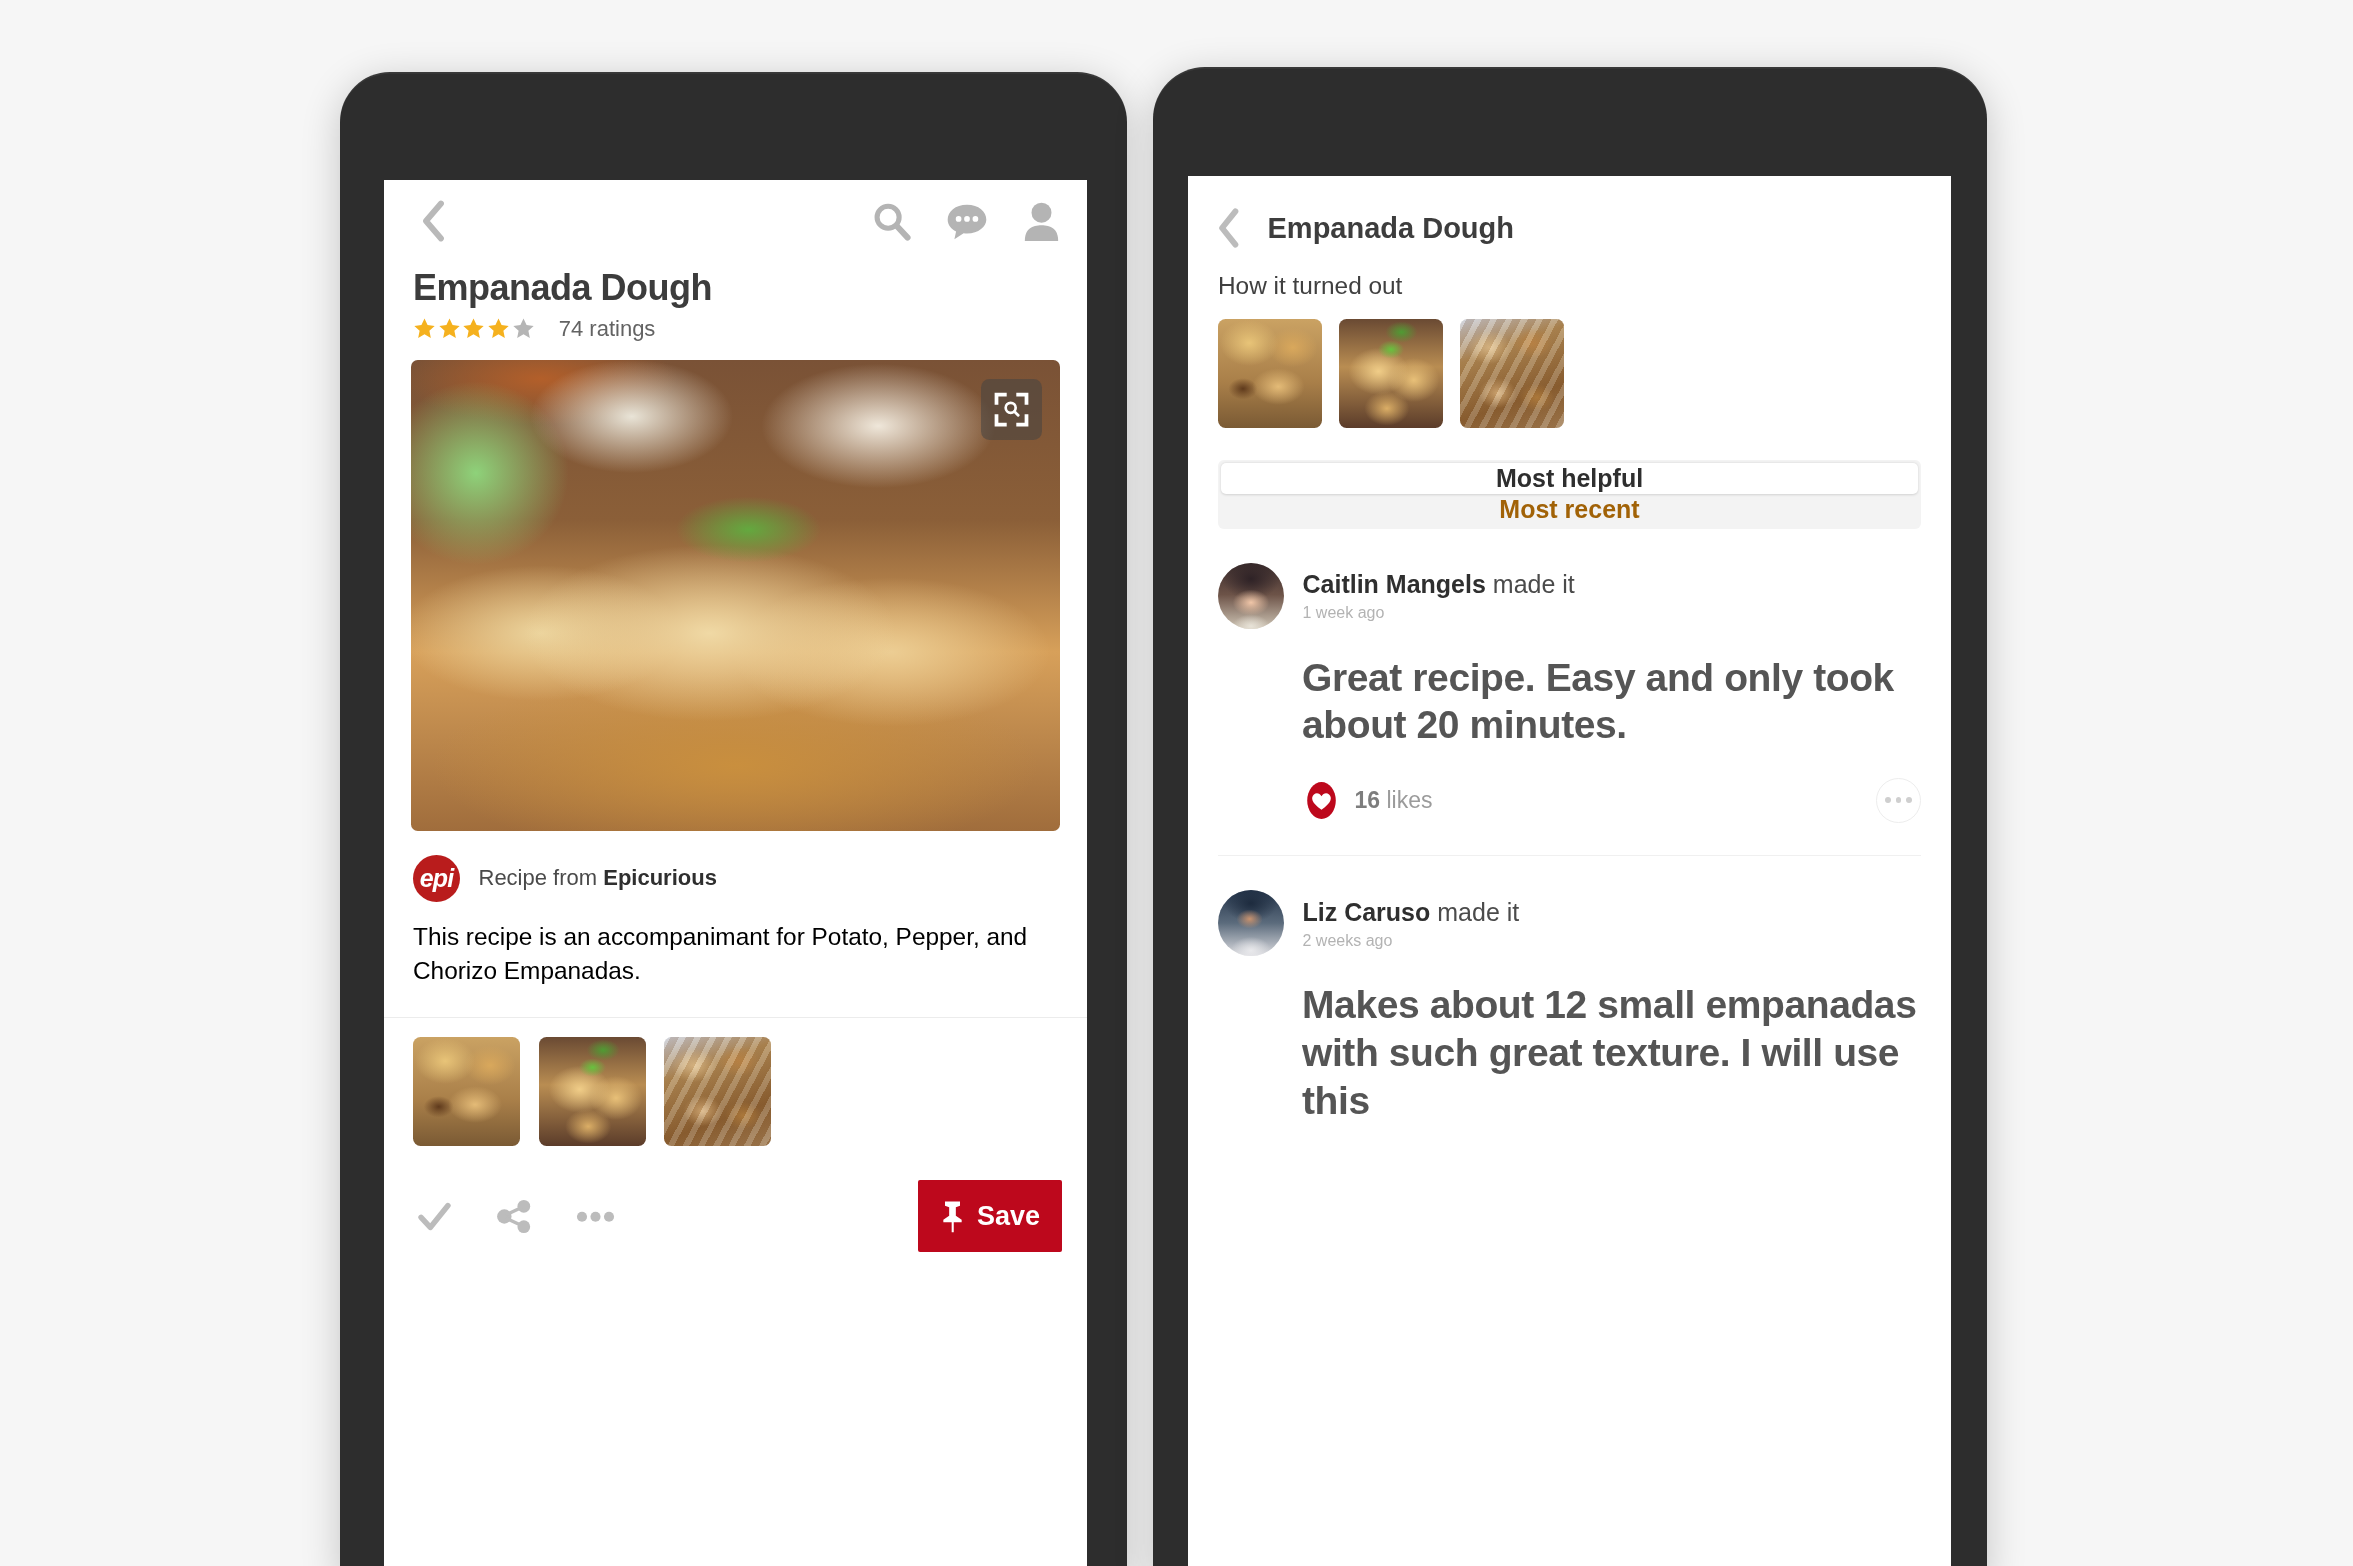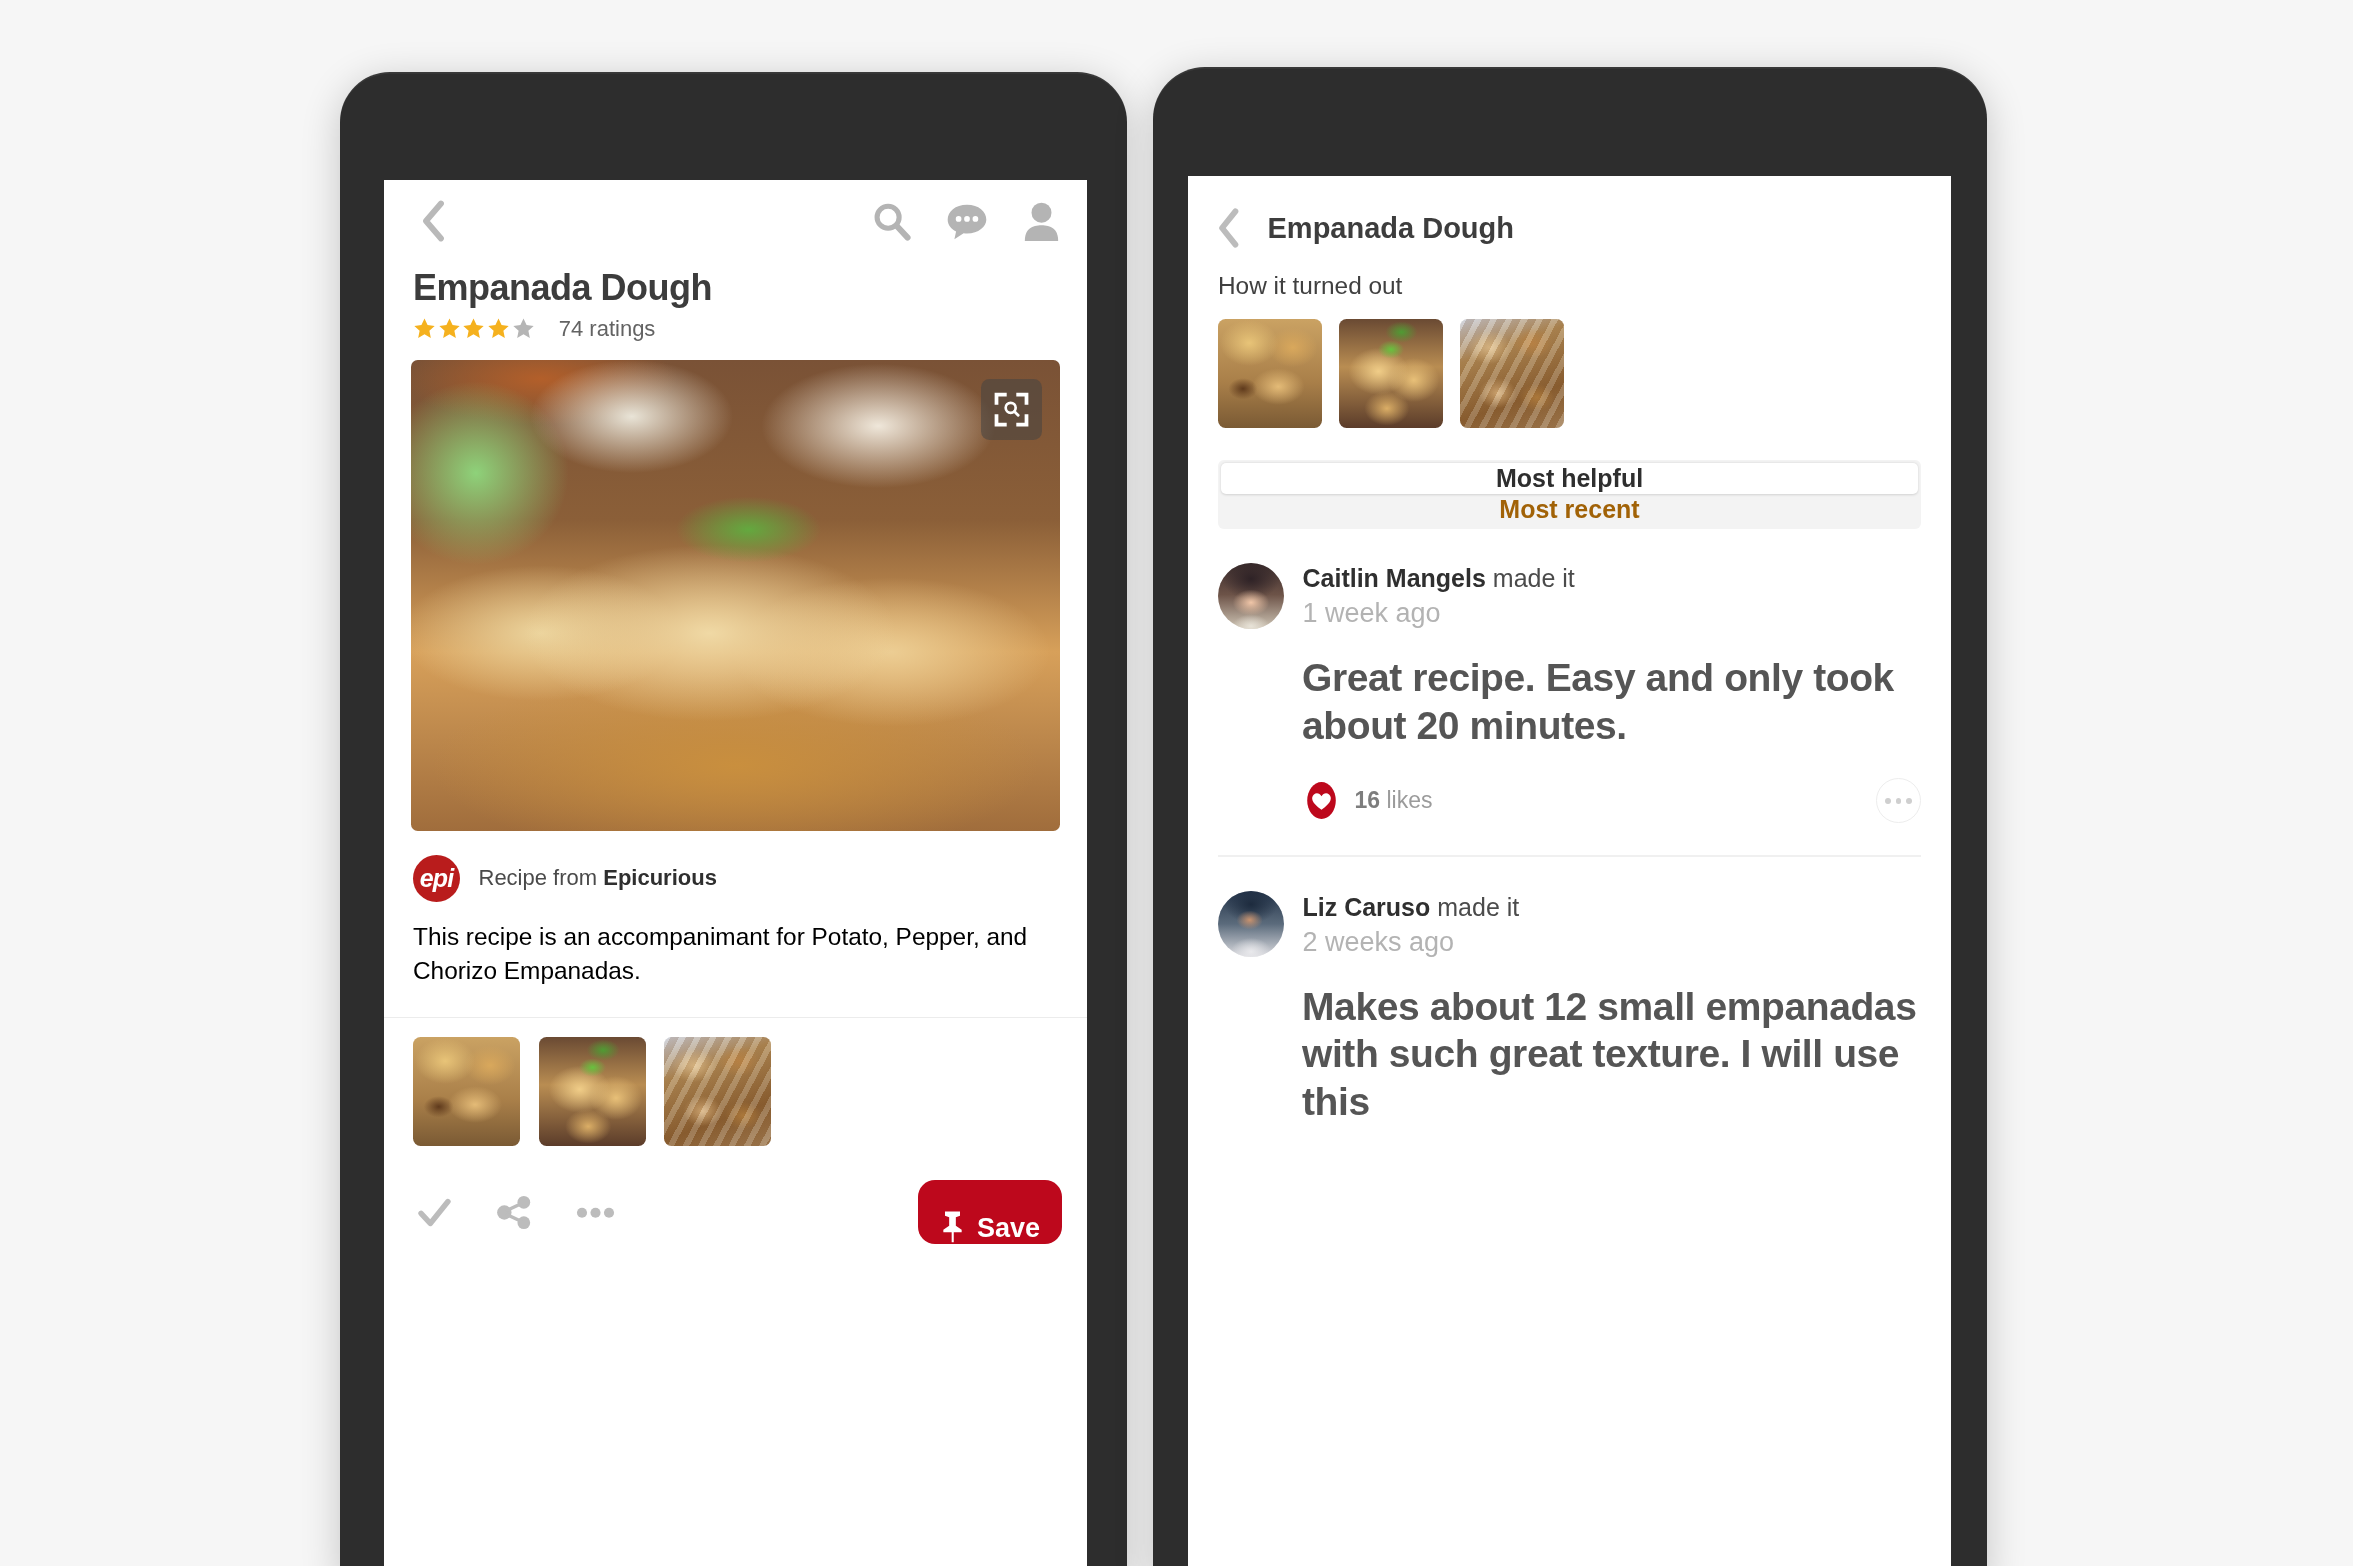--- a/index.html
+++ b/index.html
@@ -203,25 +203,25 @@
 
   .l-bottombar {
     display: flex;
     align-items: center;
     padding: 34px 25px 0 32px;
   }
   .bottom-icons { display: flex; align-items: center; gap: 42px; }
   .save-btn {
     margin-left: auto;
     background: #bd081c;
-    border-radius: 17px;
-    height: 64px;
+    border-radius: 2px;
+    height: 72px;
     padding: 0 22px;
     display: flex;
-    align-items: flex-end;
+    align-items: center;
     gap: 11.8px;
     color: #fff;
     font-size: 27px;
     font-weight: bold;
   }
 
   
   .r-topbar {
     display: flex;
     align-items: center;
@@ -282,21 +282,21 @@
   .avatar {
     width: 66px;
     height: 66px;
     border-radius: 50%;
     overflow: hidden;
     position: relative;
     flex: none;
   }
   .rev-name { font-size: 25px; color: #4b4b4b; padding-top: 1.7px; }
   .rev-name b { color: #2f2f2f; }
-  .rev-time { font-size: 27px; color: #b3b3b3; margin-top: 5px; }
+  .rev-time { font-size: 16px; color: #b3b3b3; margin-top: 5px; }
 
   .rev-body {
     margin-top: 25px;
     padding-left: 84px;
     font-size: 39px;
     line-height: 1.22;
     font-weight: bold;
     color: #555555;
     letter-spacing: -0.4px;
   }

